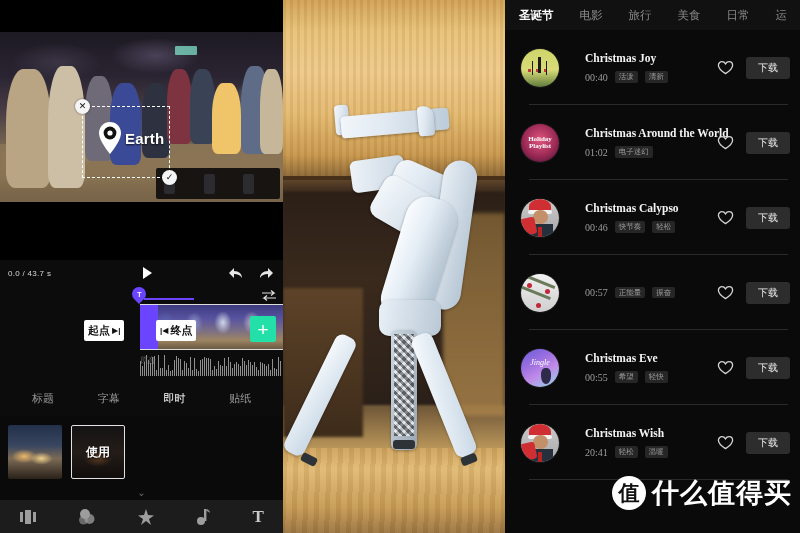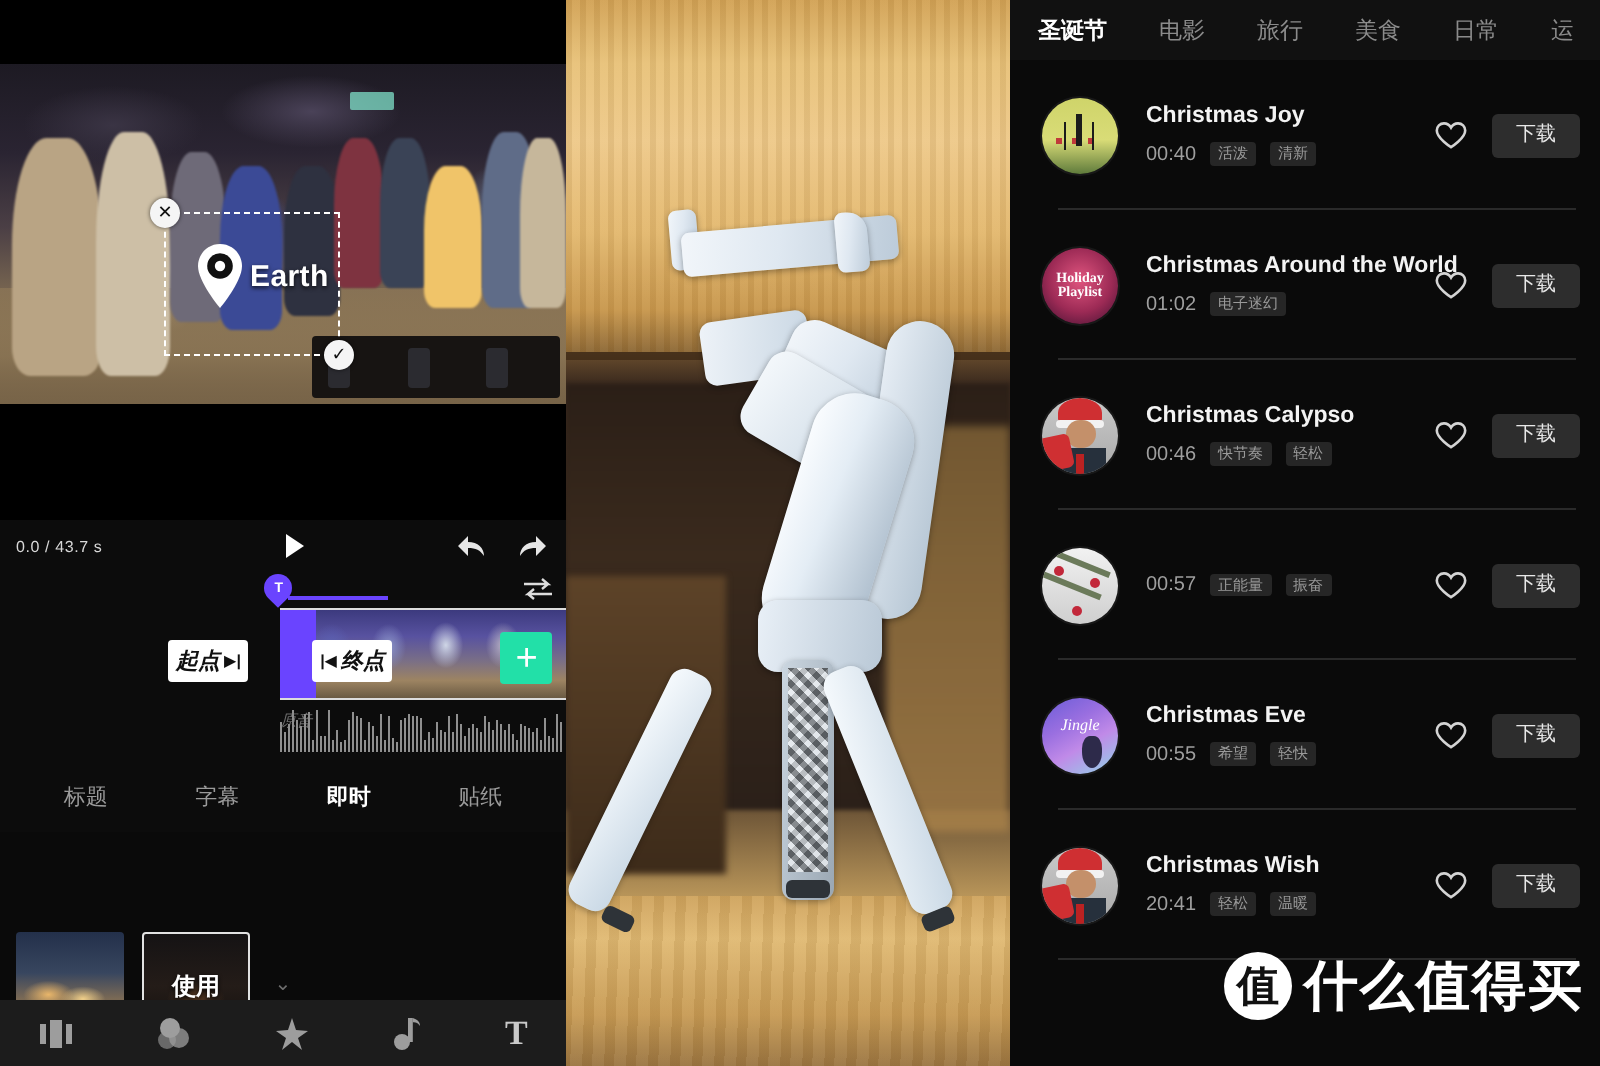--- a/index.html
+++ b/index.html
@@ -57,21 +57,21 @@
   .ico-btn { width:16px; height:14px; color:#e6e6e6; }
   .ico-btn svg { display:block; }
 
   .tl-mid { position:relative; height:16px; }
   .txt-marker { position:absolute; left:132px; top:1px; width:14px; height:14px; border-radius:50% 50% 50% 0;
                 transform:rotate(-45deg); background:#6a44ff; display:flex; align-items:center; justify-content:center; }
   .txt-marker span { transform:rotate(45deg); color:#fff; font-size:7px; font-weight:700; }
   .txt-bar { position:absolute; left:144px; top:12px; width:50px; height:2px; background:#6a44ff; }
   .swap { position:absolute; right:8px; top:1px; width:14px; height:12px; color:#ddd; }
 
-  .tl-track { position:relative; height:78px;font-style:italic; }
+  .tl-track { position:relative; height:78px; }
   .clip { position:absolute; left:140px; top:2px; width:143px; height:46px; overflow:hidden;
           border-top:1px solid #dcdcdc; border-bottom:1px solid #dcdcdc;
           background:
             radial-gradient(ellipse 14px 18px at 18% 45%, #5b63b5 0%, rgba(91,99,181,0) 72%),
             radial-gradient(ellipse 12px 16px at 38% 42%, #8a93c9 0%, rgba(138,147,201,0) 72%),
             radial-gradient(ellipse 12px 16px at 58% 40%, #cfd6e6 0%, rgba(207,214,230,0) 72%),
             radial-gradient(ellipse 12px 16px at 78% 40%, #b7b2c4 0%, rgba(183,178,196,0) 72%),
             linear-gradient(180deg,#3c3a7e 0%,#5852a0 30%,#7a6f86 58%,#9d8462 80%,#6a5a43 100%); }
   .clip-l { position:absolute; left:0; top:0; width:18px; height:100%; background:#6a44ff; }
   .handle-start { position:absolute; left:84px; top:18px; display:flex; align-items:center;
@@ -83,24 +83,24 @@
              color:#fff; font-size:19px; font-weight:300; display:flex; align-items:center; justify-content:center;
              border-radius:2px; line-height:1; }
   .audio-lbl { position:absolute; left:112px; top:53px; font-size:8px; color:#6c6c6c;margin-left:28px; }
   .wave { position:absolute; left:140px; top:52px; width:143px; height:22px; display:flex; align-items:flex-end; gap:1px; overflow:hidden; }
   .wave i { display:block; width:1px; background:#8f8f8f; }
 
   
   .etabs { display:flex; justify-content:space-around; align-items:center; height:36px; padding:0 10px;
            background:#0c0c0c; }
   .etab { font-size:11px; color:#9a9a9a; }
-  .etab.on { color:#fff; font-weight:700; }
+  .etab.on { color:#fff; font-weight:400; }
 
   .epanel { position:relative; height:88px; background:#0a0a0a; padding:9px 8px 0 8px; display:flex; gap:9px; }
-  .ethumb { position:relative; width:54px; height:54px; border-radius:2px; overflow:hidden;margin-top:41px; }
+  .ethumb { position:relative; width:54px; height:54px; border-radius:2px; overflow:hidden; }
   .ethumb.a { background:
        radial-gradient(ellipse 18px 10px at 30% 58%, #e9b66a 0%, rgba(233,182,106,0) 70%),
        radial-gradient(ellipse 16px 9px at 62% 62%, #f0cf8a 0%, rgba(240,207,138,0) 70%),
        linear-gradient(180deg,#23304a 0%,#38465f 38%,#7b6a55 62%,#2a2119 100%); }
   .ethumb.b { background:
        radial-gradient(ellipse 20px 12px at 50% 62%, #5a3a22 0%, rgba(90,58,34,0) 72%),
        linear-gradient(180deg,#151314 0%,#241c18 50%,#100d0c 100%);
        border:1.5px solid #e2e2e2; display:flex; align-items:center; justify-content:center; }
   .ethumb.b span { color:#fff; font-size:12px; font-weight:700; text-shadow:0 1px 2px #000; }
   .chev { position:absolute; left:0; right:0; bottom:6px; text-align:center; color:#6e6e6e; font-size:10px; }
@@ -162,21 +162,21 @@
   .music { position:relative; width:295px; height:533px; flex:0 0 295px; background:#0a0a0a; }
   .mtabs { display:flex; align-items:center; height:30px; padding:0 6px 0 14px; gap:26px;
            background:#111; overflow:hidden; }
   .mtab { font-size:11.5px; color:#8b8b8b; white-space:nowrap; }
   .mtab.on { color:#fff; font-weight:700; }
   .mlist { position:relative; }
   .mrow { position:relative; height:75px; display:flex; align-items:center; padding:0 10px 0 16px; }
   .mrow:after { content:""; position:absolute; left:24px; right:12px; bottom:0; height:1px; background:#2a2a2a; }
   .art { width:38px; height:38px; border-radius:50%; flex:0 0 38px; overflow:hidden; position:relative;
          box-shadow:0 0 0 1px rgba(255,255,255,.06); }
-  .meta { flex:1; padding-left:14px; min-width:0; }
+  .meta { flex:1; padding-left:26px; min-width:0;font-family:Liberation Serif, serif; }
   .mtitle { color:#f3f3f3; font-size:11.5px; font-weight:700; margin-bottom:7px; white-space:nowrap; }
   .mline { display:flex; align-items:center; gap:7px; }
   .mdur { color:#9e9e9e; font-size:10px; }
   .tag { font-size:7.5px; color:#9a9a9a; background:#262626; border-radius:2px; padding:2px 4px; line-height:1; }
   .heart { width:17px; height:15px; color:#d4d4d4; flex:0 0 17px; margin-right:12px; }
   .heart svg { display:block; }
   .dl { flex:0 0 auto; background:#2d2d2d; color:#e8e8e8; font-size:10px; border-radius:3px;
         padding:6px 12px; line-height:1; }
 
   

